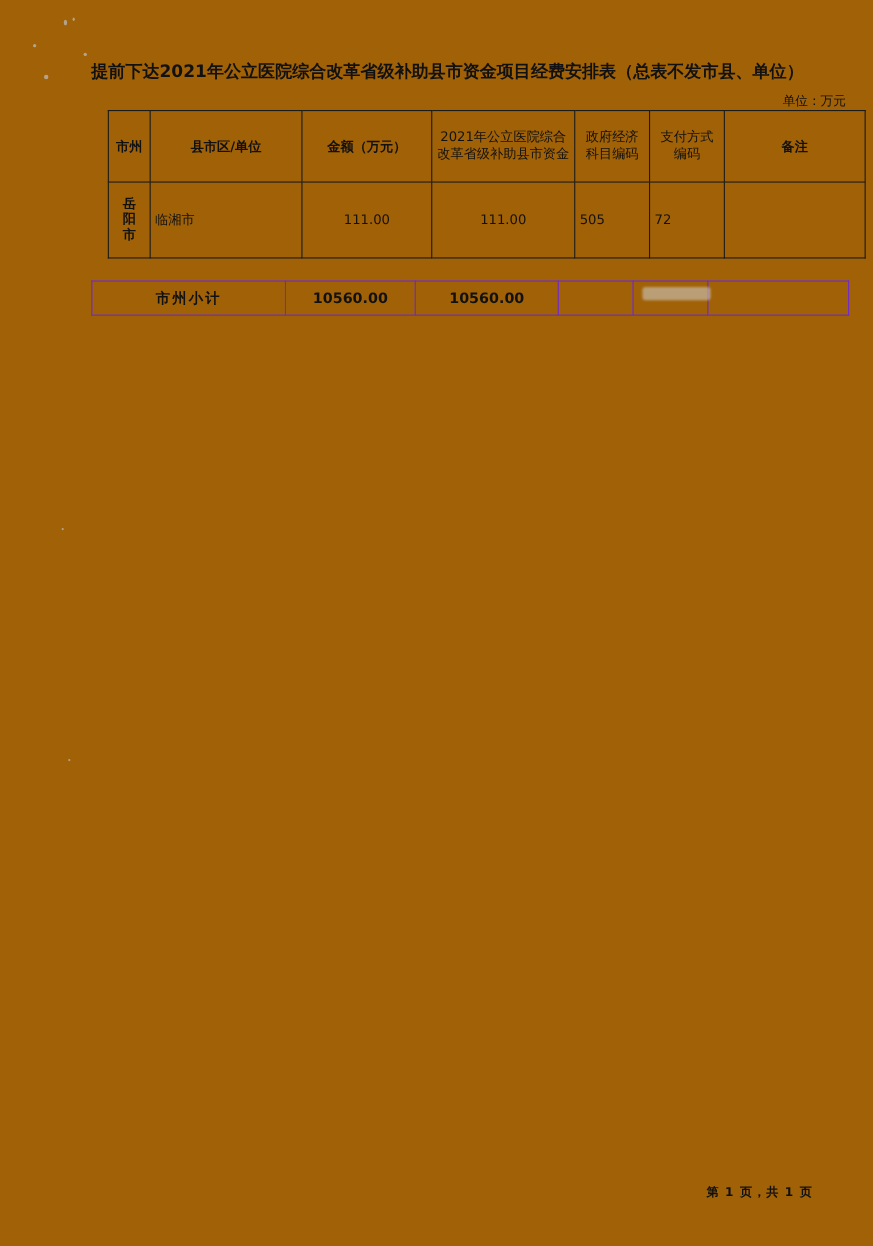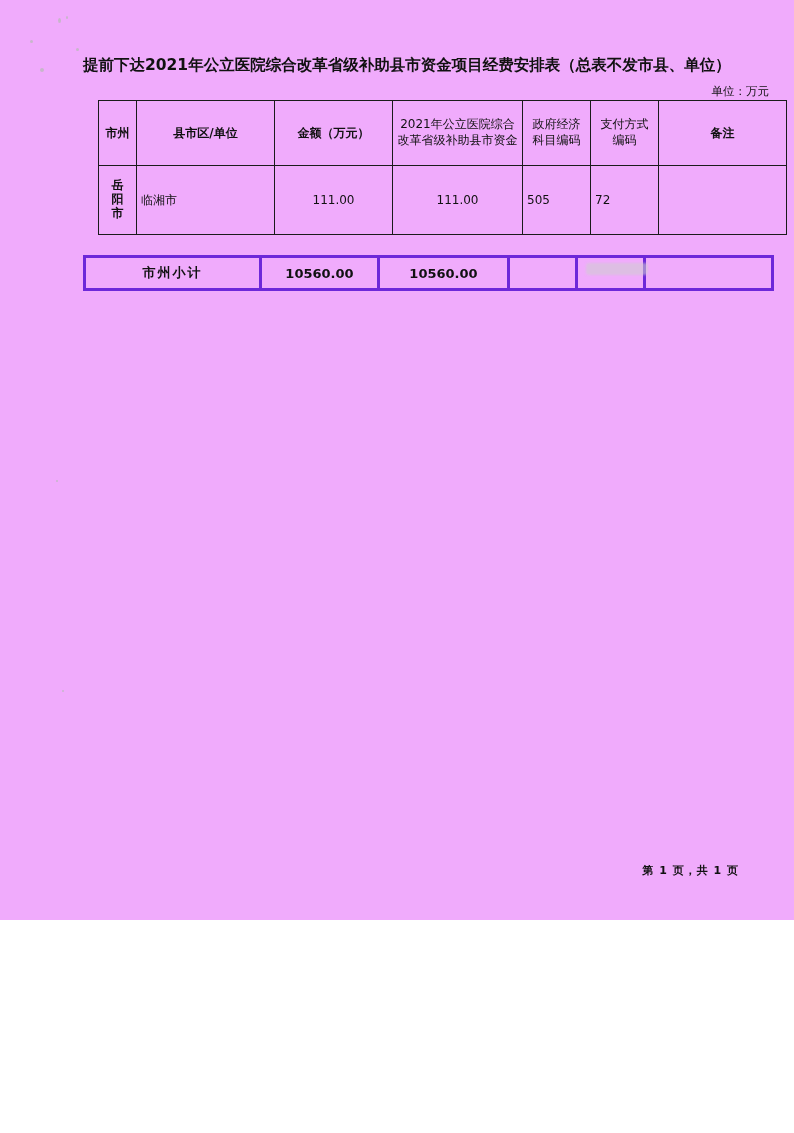--- a/index.html
+++ b/index.html
@@ -11,22 +11,22 @@
     height: 1133px;
     background: #ffffff;
     font-family: "DejaVu Sans", "Liberation Sans", sans-serif;
     color: #1a1a1a;
     position: relative;
     overflow: hidden;
   }
   .page {
     position: relative;
     width: 794px;
-    height: 920px;
-    background: #f0abfc;
+    height: 1133px;
+    background: #a16207;
     text-decoration: underline;
   }
 
   
   .speckle {
     position: absolute;
     background: #b9b9b9;
     border-radius: 50%;
     opacity: 0.75;
   }
@@ -118,21 +118,21 @@
     left: 83px;
     top: 255px;
     width: 688px;
   }
   table.subtotal {
     border-collapse: collapse;
     width: 688px;
     table-layout: fixed;
   }
   table.subtotal td {
-    border: 3px solid #6d28d9;
+    border: 1px solid #6d28d9;
     height: 26px;
     font-size: 13px;
     font-weight: bold;
     color: #111;
     padding: 2px 4px;
   }
   td.sub-label {
     text-align: center;
     letter-spacing: 2px;
   }

